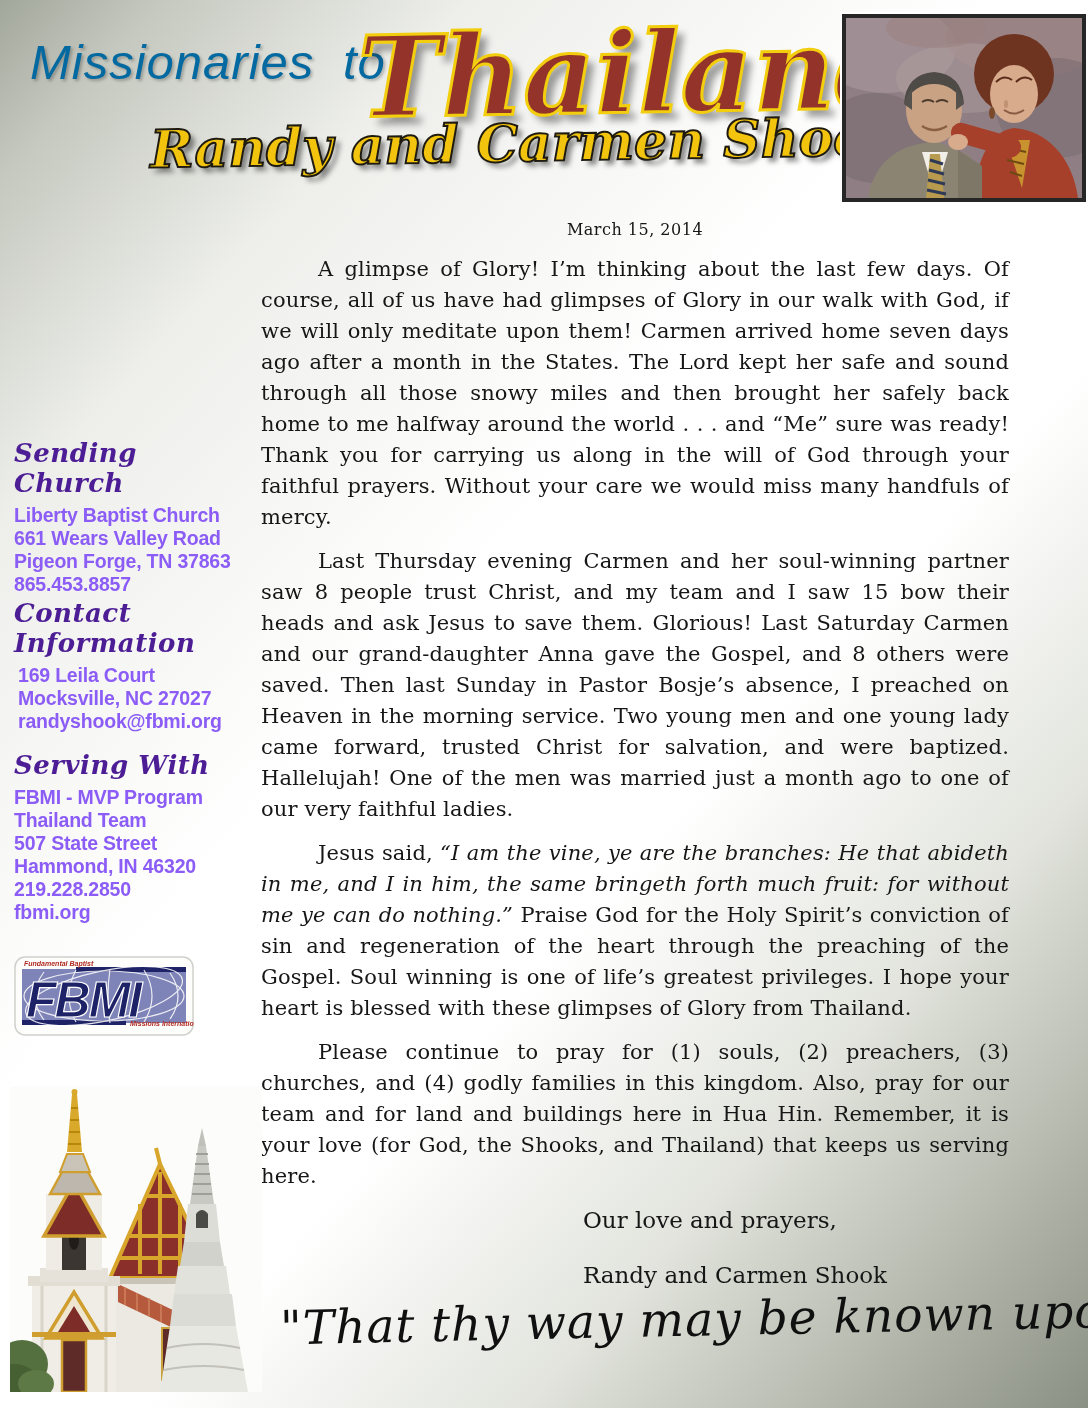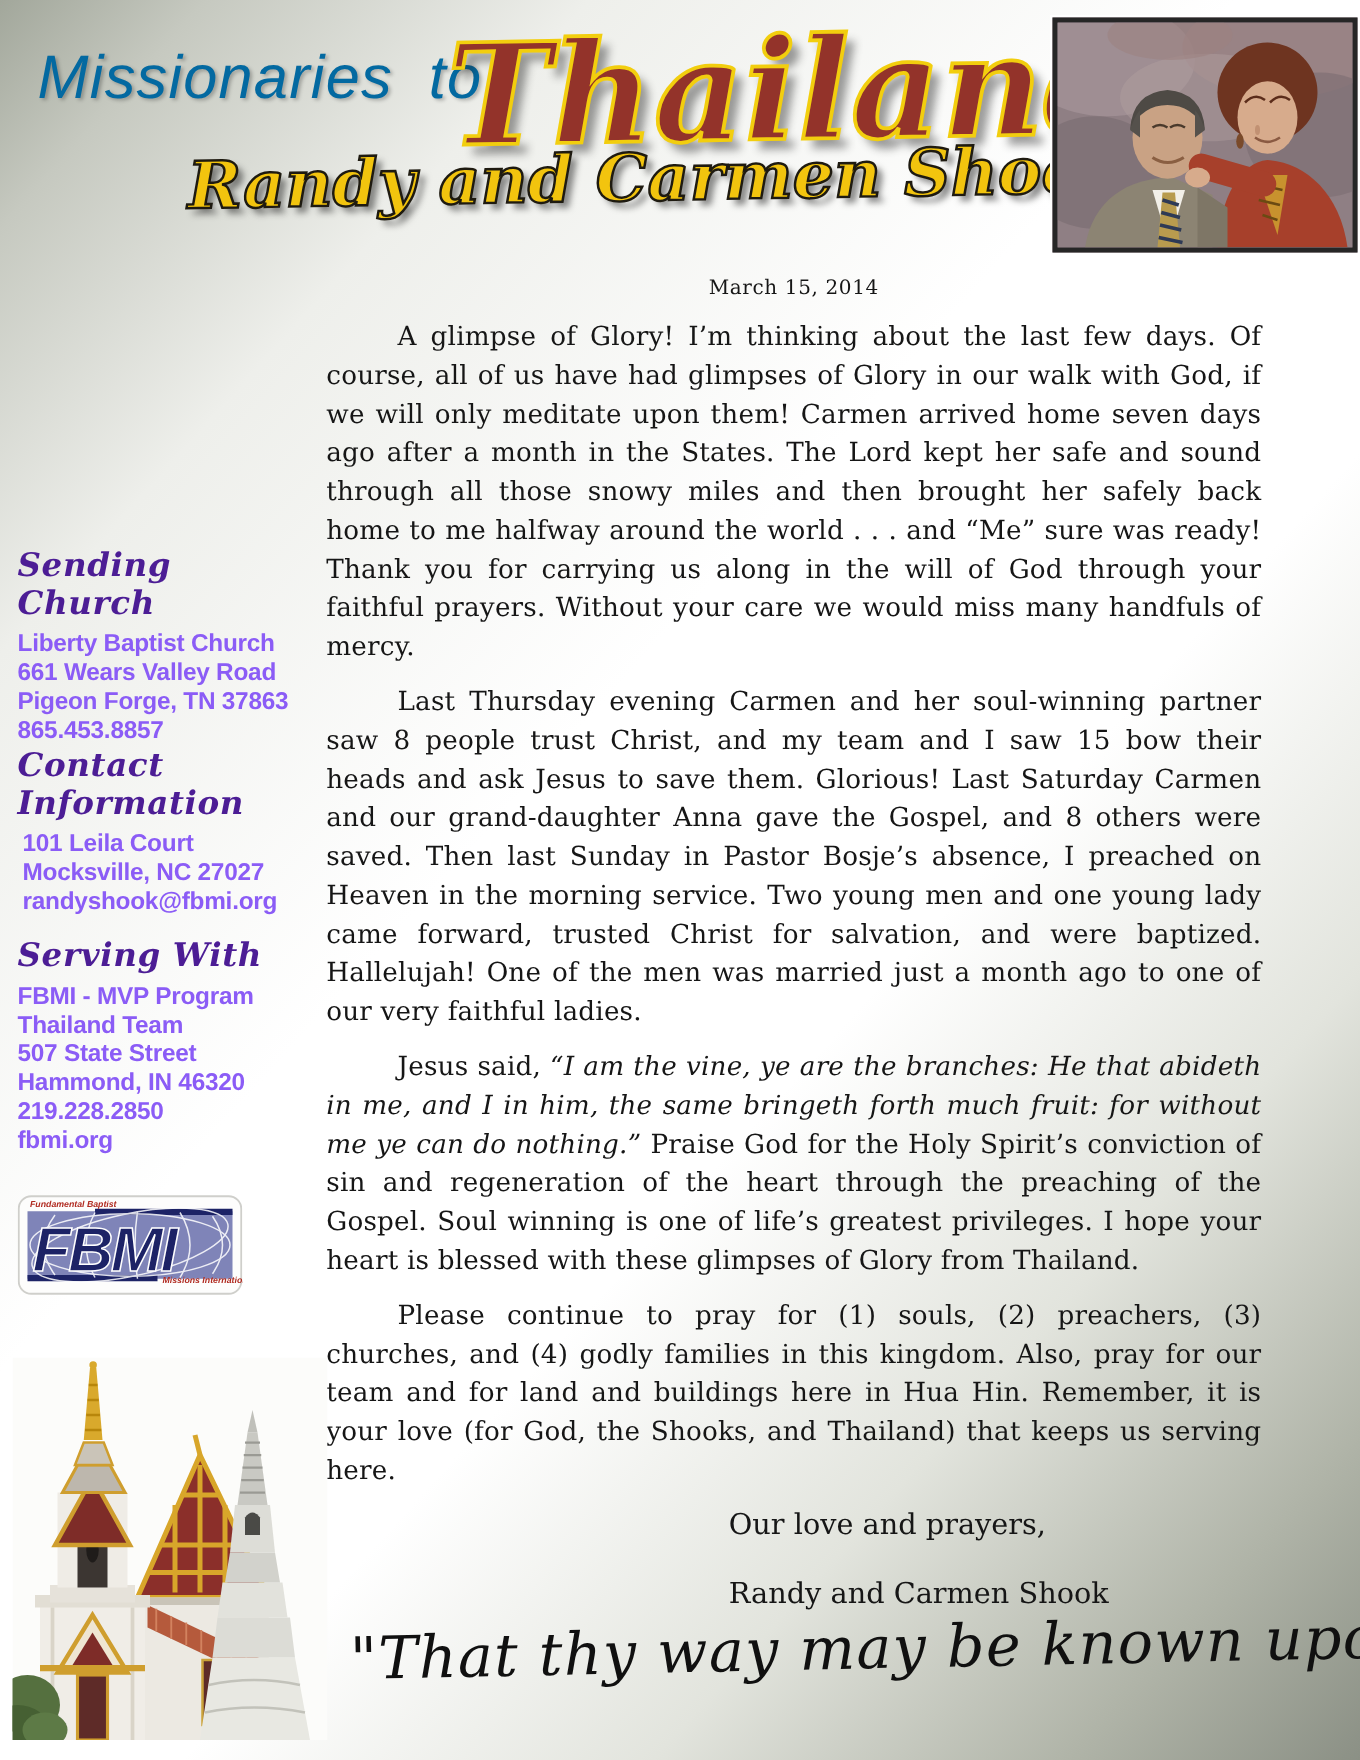--- a/index.html
+++ b/index.html
@@ -130,21 +130,21 @@
   <div class="side-section" style="top:0;">
     <div class="side-heading">Sending Church</div>
     <div class="side-line">Liberty Baptist Church</div>
     <div class="side-line">661 Wears Valley Road</div>
     <div class="side-line">Pigeon Forge, TN  37863</div>
     <div class="side-line">865.453.8857</div>
   </div>
 
   <div class="side-section" style="top:160px;">
     <div class="side-heading">Contact Information</div>
-    <div class="side-line" style="padding-left:4px;">101 Leila Court</div>
+    <div class="side-line" style="padding-left:4px;">169 Leila Court</div>
     <div class="side-line" style="padding-left:4px;">Mocksville, NC  27027</div>
     <div class="side-line" style="padding-left:4px;">randyshook@fbmi.org</div>
   </div>
 
   <div class="side-section" style="top:312px;">
     <div class="side-heading">Serving With</div>
     <div class="side-line">FBMI - MVP Program</div>
     <div class="side-line">Thailand Team</div>
     <div class="side-line">507 State Street</div>
     <div class="side-line">Hammond, IN  46320</div>

